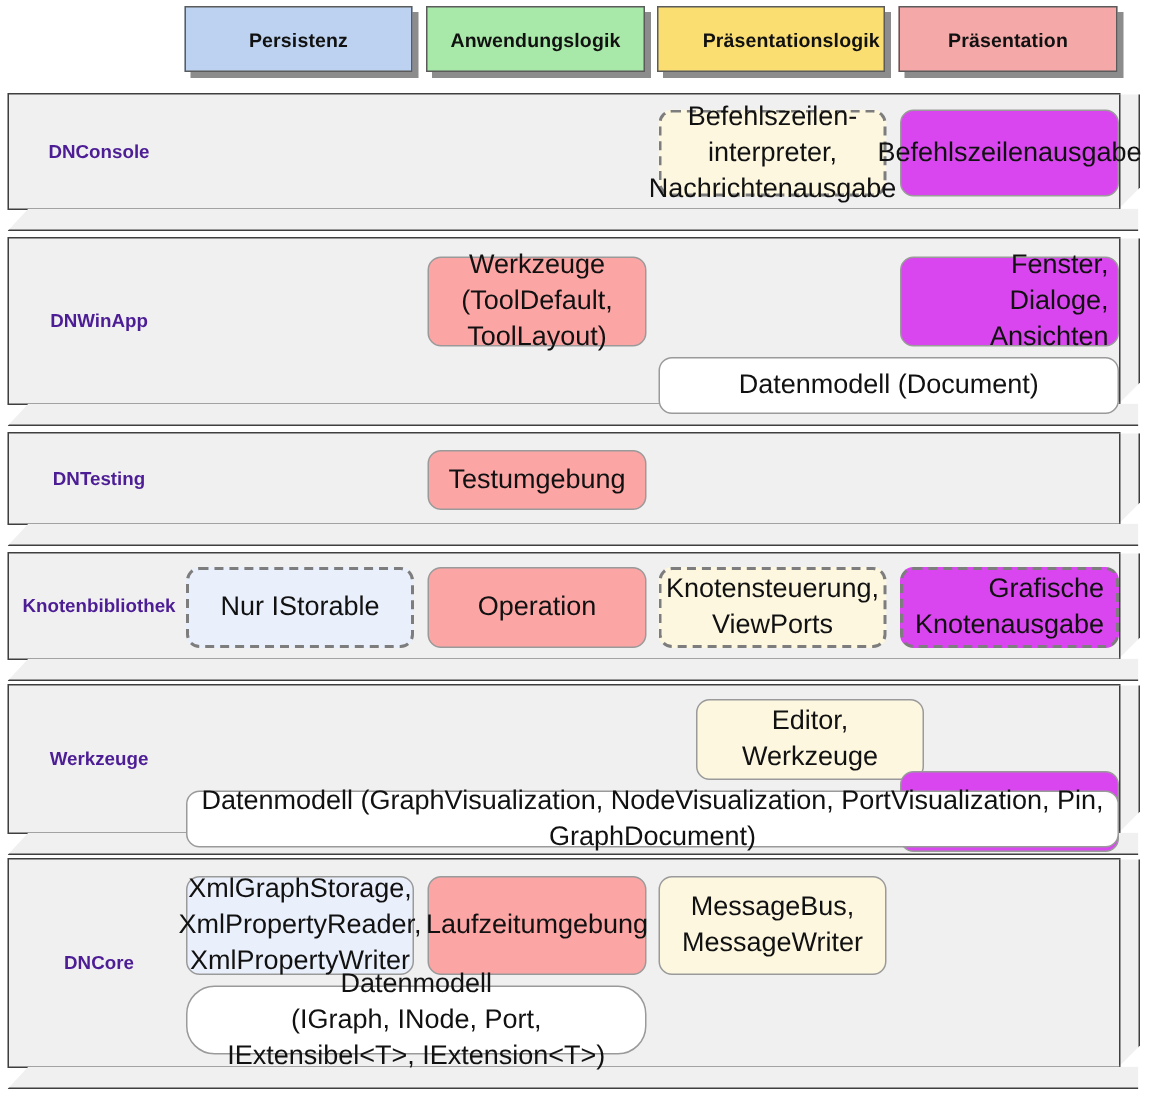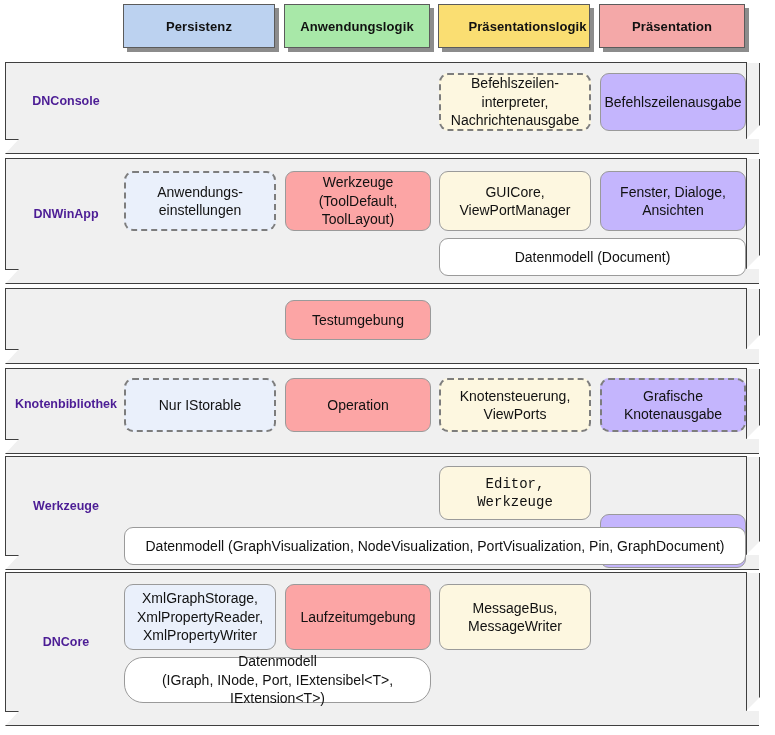--- a/index.html
+++ b/index.html
@@ -104,32 +104,32 @@
 
   
   .box {
     position: absolute;
     box-sizing: border-box;
     border-radius: 9px;
     display: flex;
     align-items: center;
     justify-content: center;
     text-align: center;
-    font-size: 14px;
+    font-size: 18px;
     line-height: 1.32;
     color: #111111;
     padding: 18px 6px;
   }
   .box.solid  { border: 1px solid #9a9a9a; }
   .box.dashed { border: 2px dashed #7d7d7d; }
 
   .fill-blue   { background: #eaf0fb; }
   .fill-green  { background: #fca5a5; }
   .fill-yellow { background: #fdf7e0; }
-  .fill-pink   { background: #c4b5fd; }
+  .fill-pink   { background: #d946ef; text-align: right; }
   .fill-white  { background: #ffffff; }
 
   .hdr-blue   { background: #bcd2f0; }
   .hdr-green  { background: #a8e8a8; }
   .hdr-yellow { background: #fade72; }
   .hdr-pink   { background: #f4a8a8; }
 </style>
 </head>
 <body>
 
@@ -147,45 +147,44 @@
         <div class="depth-right"></div>
         <div class="depth-bottom"></div>
         <div class="layer-label">DNConsole</div>
         <div class="box dashed fill-yellow" style="left: 433px; top: 10px; width: 152px; height: 58px;">Befehlszeilen-<br>interpreter,<br>Nachrichtenausgabe</div>
         <div class="box solid fill-pink" style="left: 594px; top: 10px; width: 146px; height: 58px;">Befehlszeilenausgabe</div>
       </div>
       <div class="layer" style="top: 158px; height: 112px; width: 742px;">
         <div class="depth-right"></div>
         <div class="depth-bottom"></div>
         <div class="layer-label">DNWinApp</div>
-        <div class="box dashed fill-blue" style="left: 118px; top: 12px; width: 152px; height: 60px;">Anwendungs-<br>einstellungen</div>
         <div class="box solid fill-green" style="left: 279px; top: 12px; width: 146px; height: 60px;">Werkzeuge<br>(ToolDefault,<br>ToolLayout)</div>
-        <div class="box solid fill-yellow" style="left: 433px; top: 12px; width: 152px; height: 60px;">GUICore,<br>ViewPortManager</div>
         <div class="box solid fill-pink" style="left: 594px; top: 12px; width: 146px; height: 60px;">Fenster, Dialoge,<br>Ansichten</div>
         <div class="box solid fill-white" style="left: 433px; top: 79px; width: 307px; height: 26px;">Datenmodell (Document)</div>
       </div>
       <div class="layer" style="top: 288px; height: 62px; width: 742px;">
         <div class="depth-right"></div>
         <div class="depth-bottom"></div>
+        <div class="layer-label">DNTesting</div>
         <div class="box solid fill-green" style="left: 279px; top: 11px; width: 146px; height: 40px;">Testumgebung</div>
       </div>
       <div class="layer" style="top: 368px; height: 72px; width: 742px;">
         <div class="depth-right"></div>
         <div class="depth-bottom"></div>
         <div class="layer-label">Knotenbibliothek</div>
         <div class="box dashed fill-blue" style="left: 118px; top: 9px; width: 152px; height: 54px;">Nur IStorable</div>
         <div class="box solid fill-green" style="left: 279px; top: 9px; width: 146px; height: 54px;">Operation</div>
         <div class="box dashed fill-yellow" style="left: 433px; top: 9px; width: 152px; height: 54px;">Knotensteuerung,<br>ViewPorts</div>
         <div class="box dashed fill-pink" style="left: 594px; top: 9px; width: 146px; height: 54px;">Grafische<br>Knotenausgabe</div>
       </div>
       <div class="layer" style="top: 456px; height: 100px; width: 742px;">
         <div class="depth-right"></div>
         <div class="depth-bottom"></div>
         <div class="layer-label">Werkzeuge</div>
-        <div class="box solid fill-yellow" style="left: 433px; top: 9px; width: 152px; height: 54px; font-family: Liberation Mono, monospace;">Editor, Werkzeuge</div>
+        <div class="box solid fill-yellow" style="left: 458px; top: 9px; width: 152px; height: 54px;">Editor, Werkzeuge</div>
         <div class="box solid fill-pink" style="left: 594px; top: 9px; width: 146px; height: 54px; margin-top: 48px;">Zeichnung</div>
         <div class="box solid fill-white" style="left: 118px; top: 70px; width: 622px; height: 26px;">Datenmodell (GraphVisualization, NodeVisualization, PortVisualization, Pin, GraphDocument)</div>
       </div>
       <div class="layer" style="top: 572px; height: 140px; width: 742px;">
         <div class="depth-right"></div>
         <div class="depth-bottom"></div>
         <div class="layer-label">DNCore</div>
         <div class="box solid fill-blue" style="left: 118px; top: 11px; width: 152px; height: 66px;">XmlGraphStorage,<br>XmlPropertyReader,<br>XmlPropertyWriter</div>
         <div class="box solid fill-yellow" style="left: 433px; top: 11px; width: 152px; height: 66px;">MessageBus,<br>MessageWriter</div>
         <div class="box solid fill-green" style="left: 279px; top: 11px; width: 146px; height: 66px;">Laufzeitumgebung</div>

